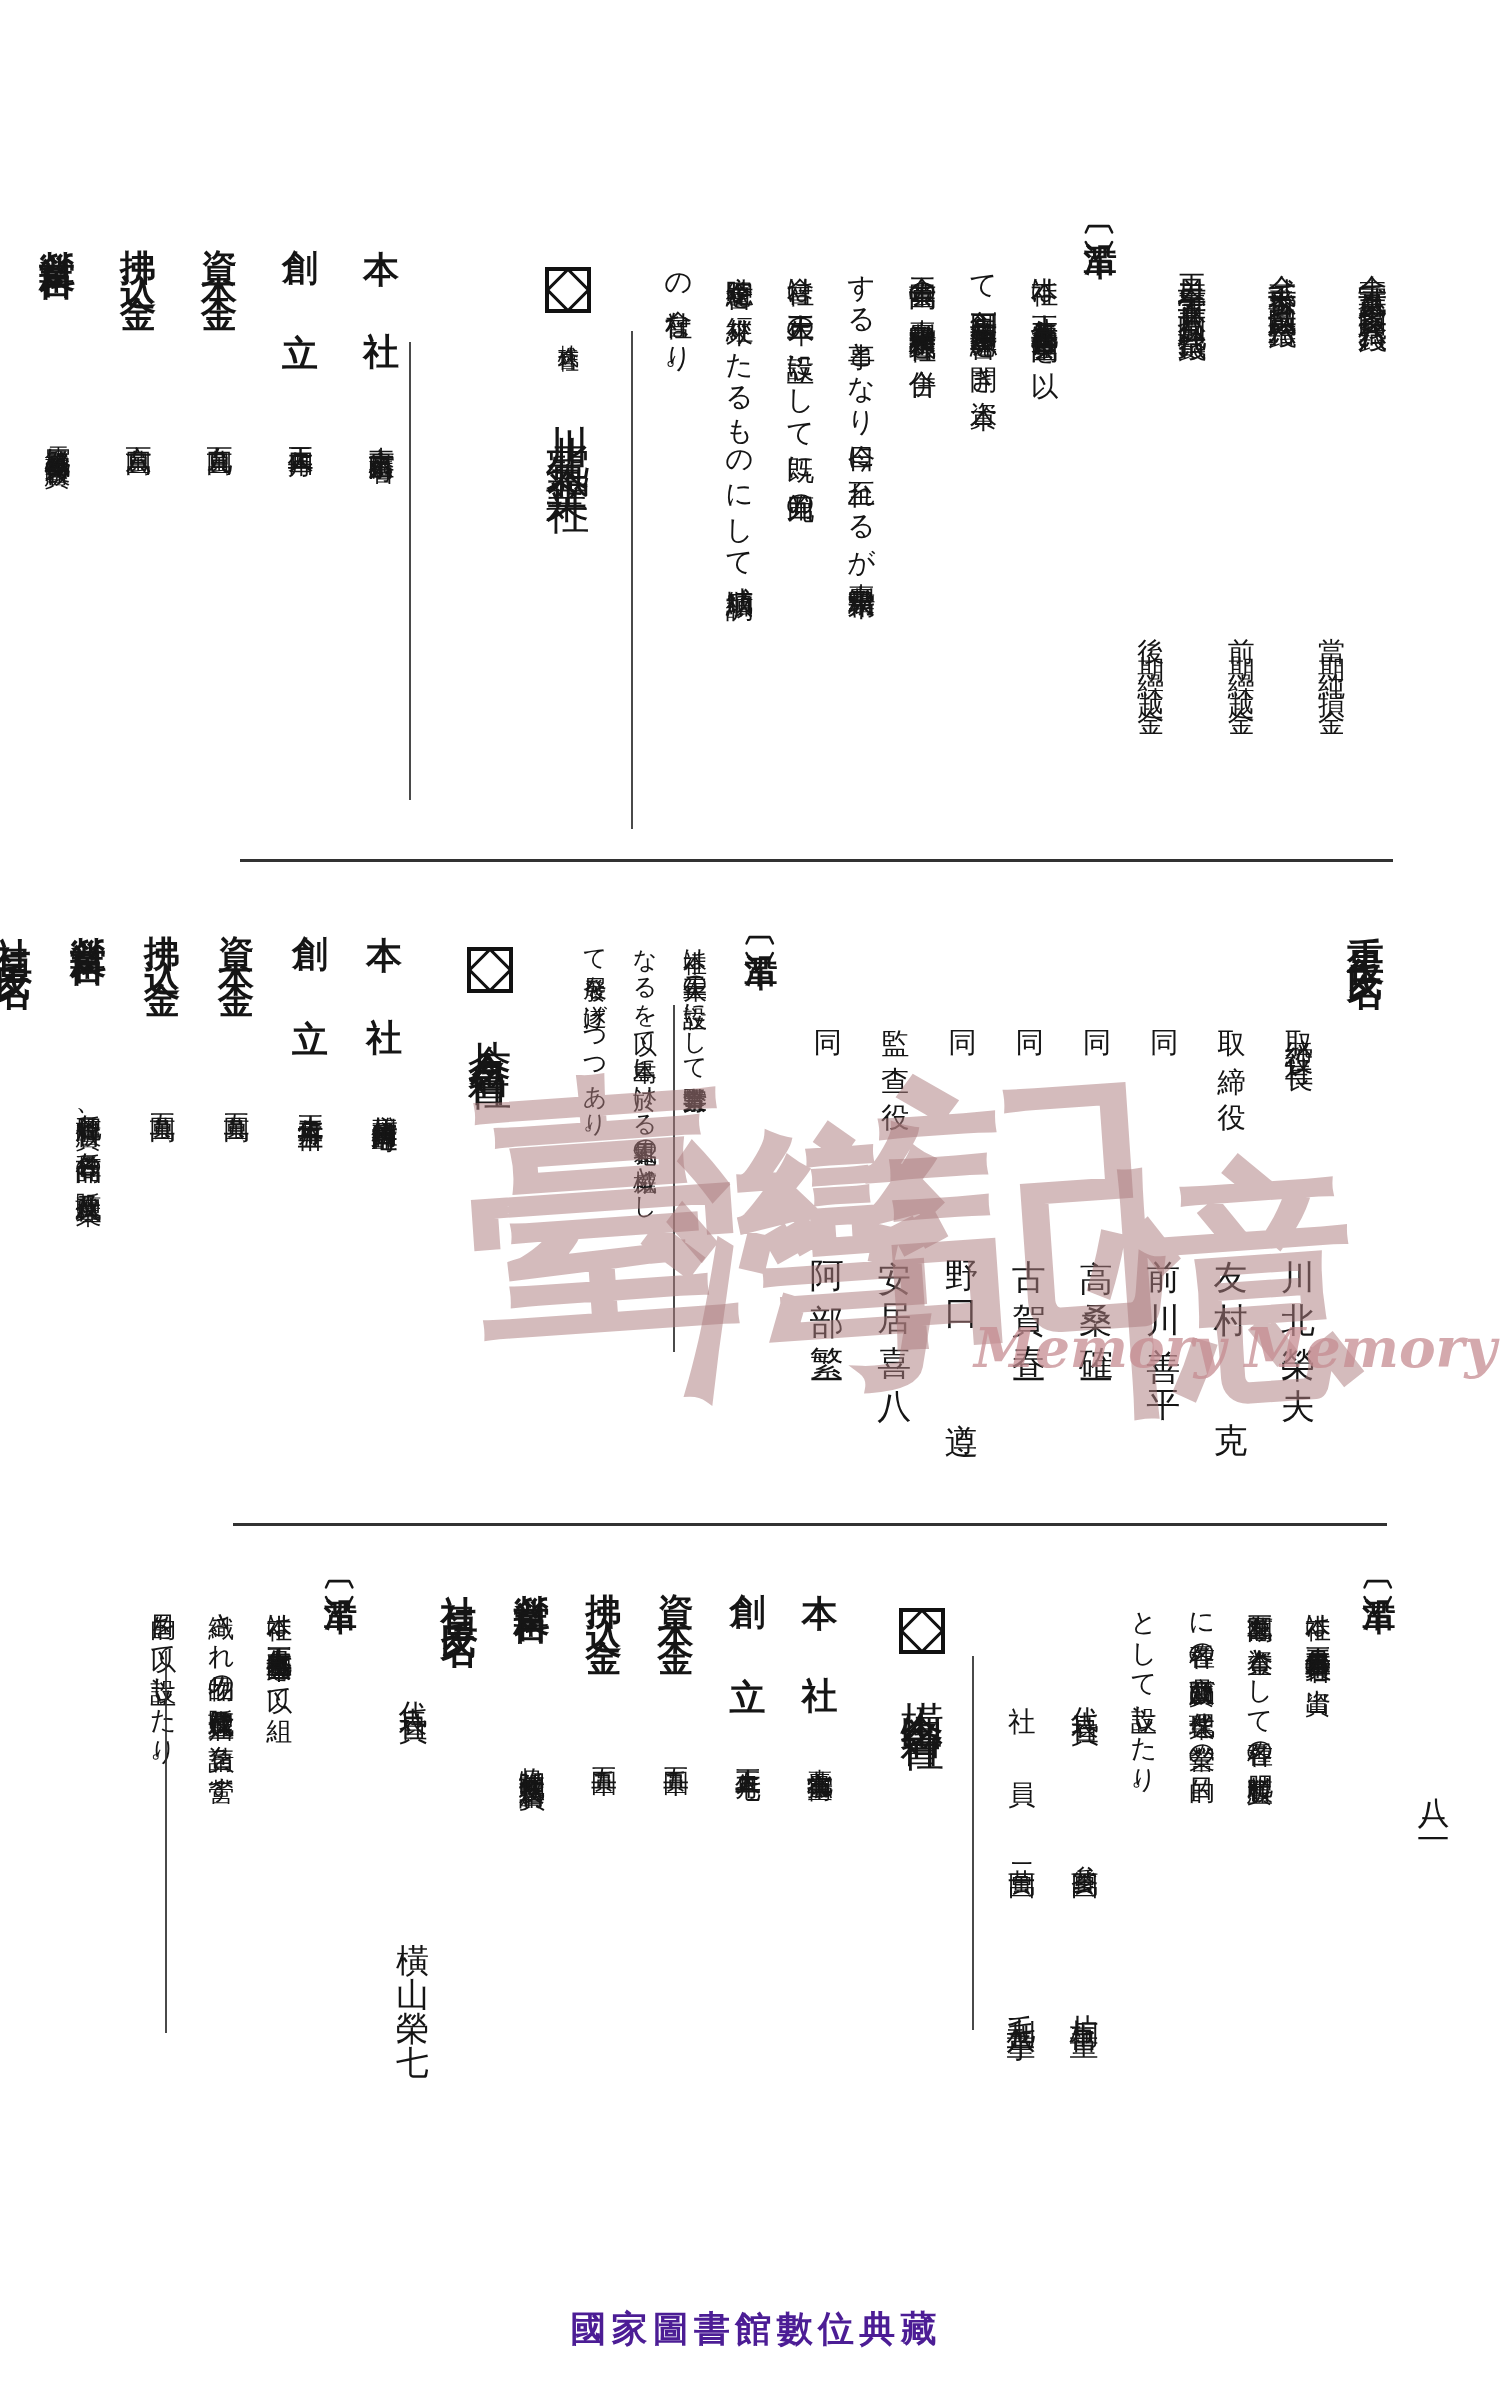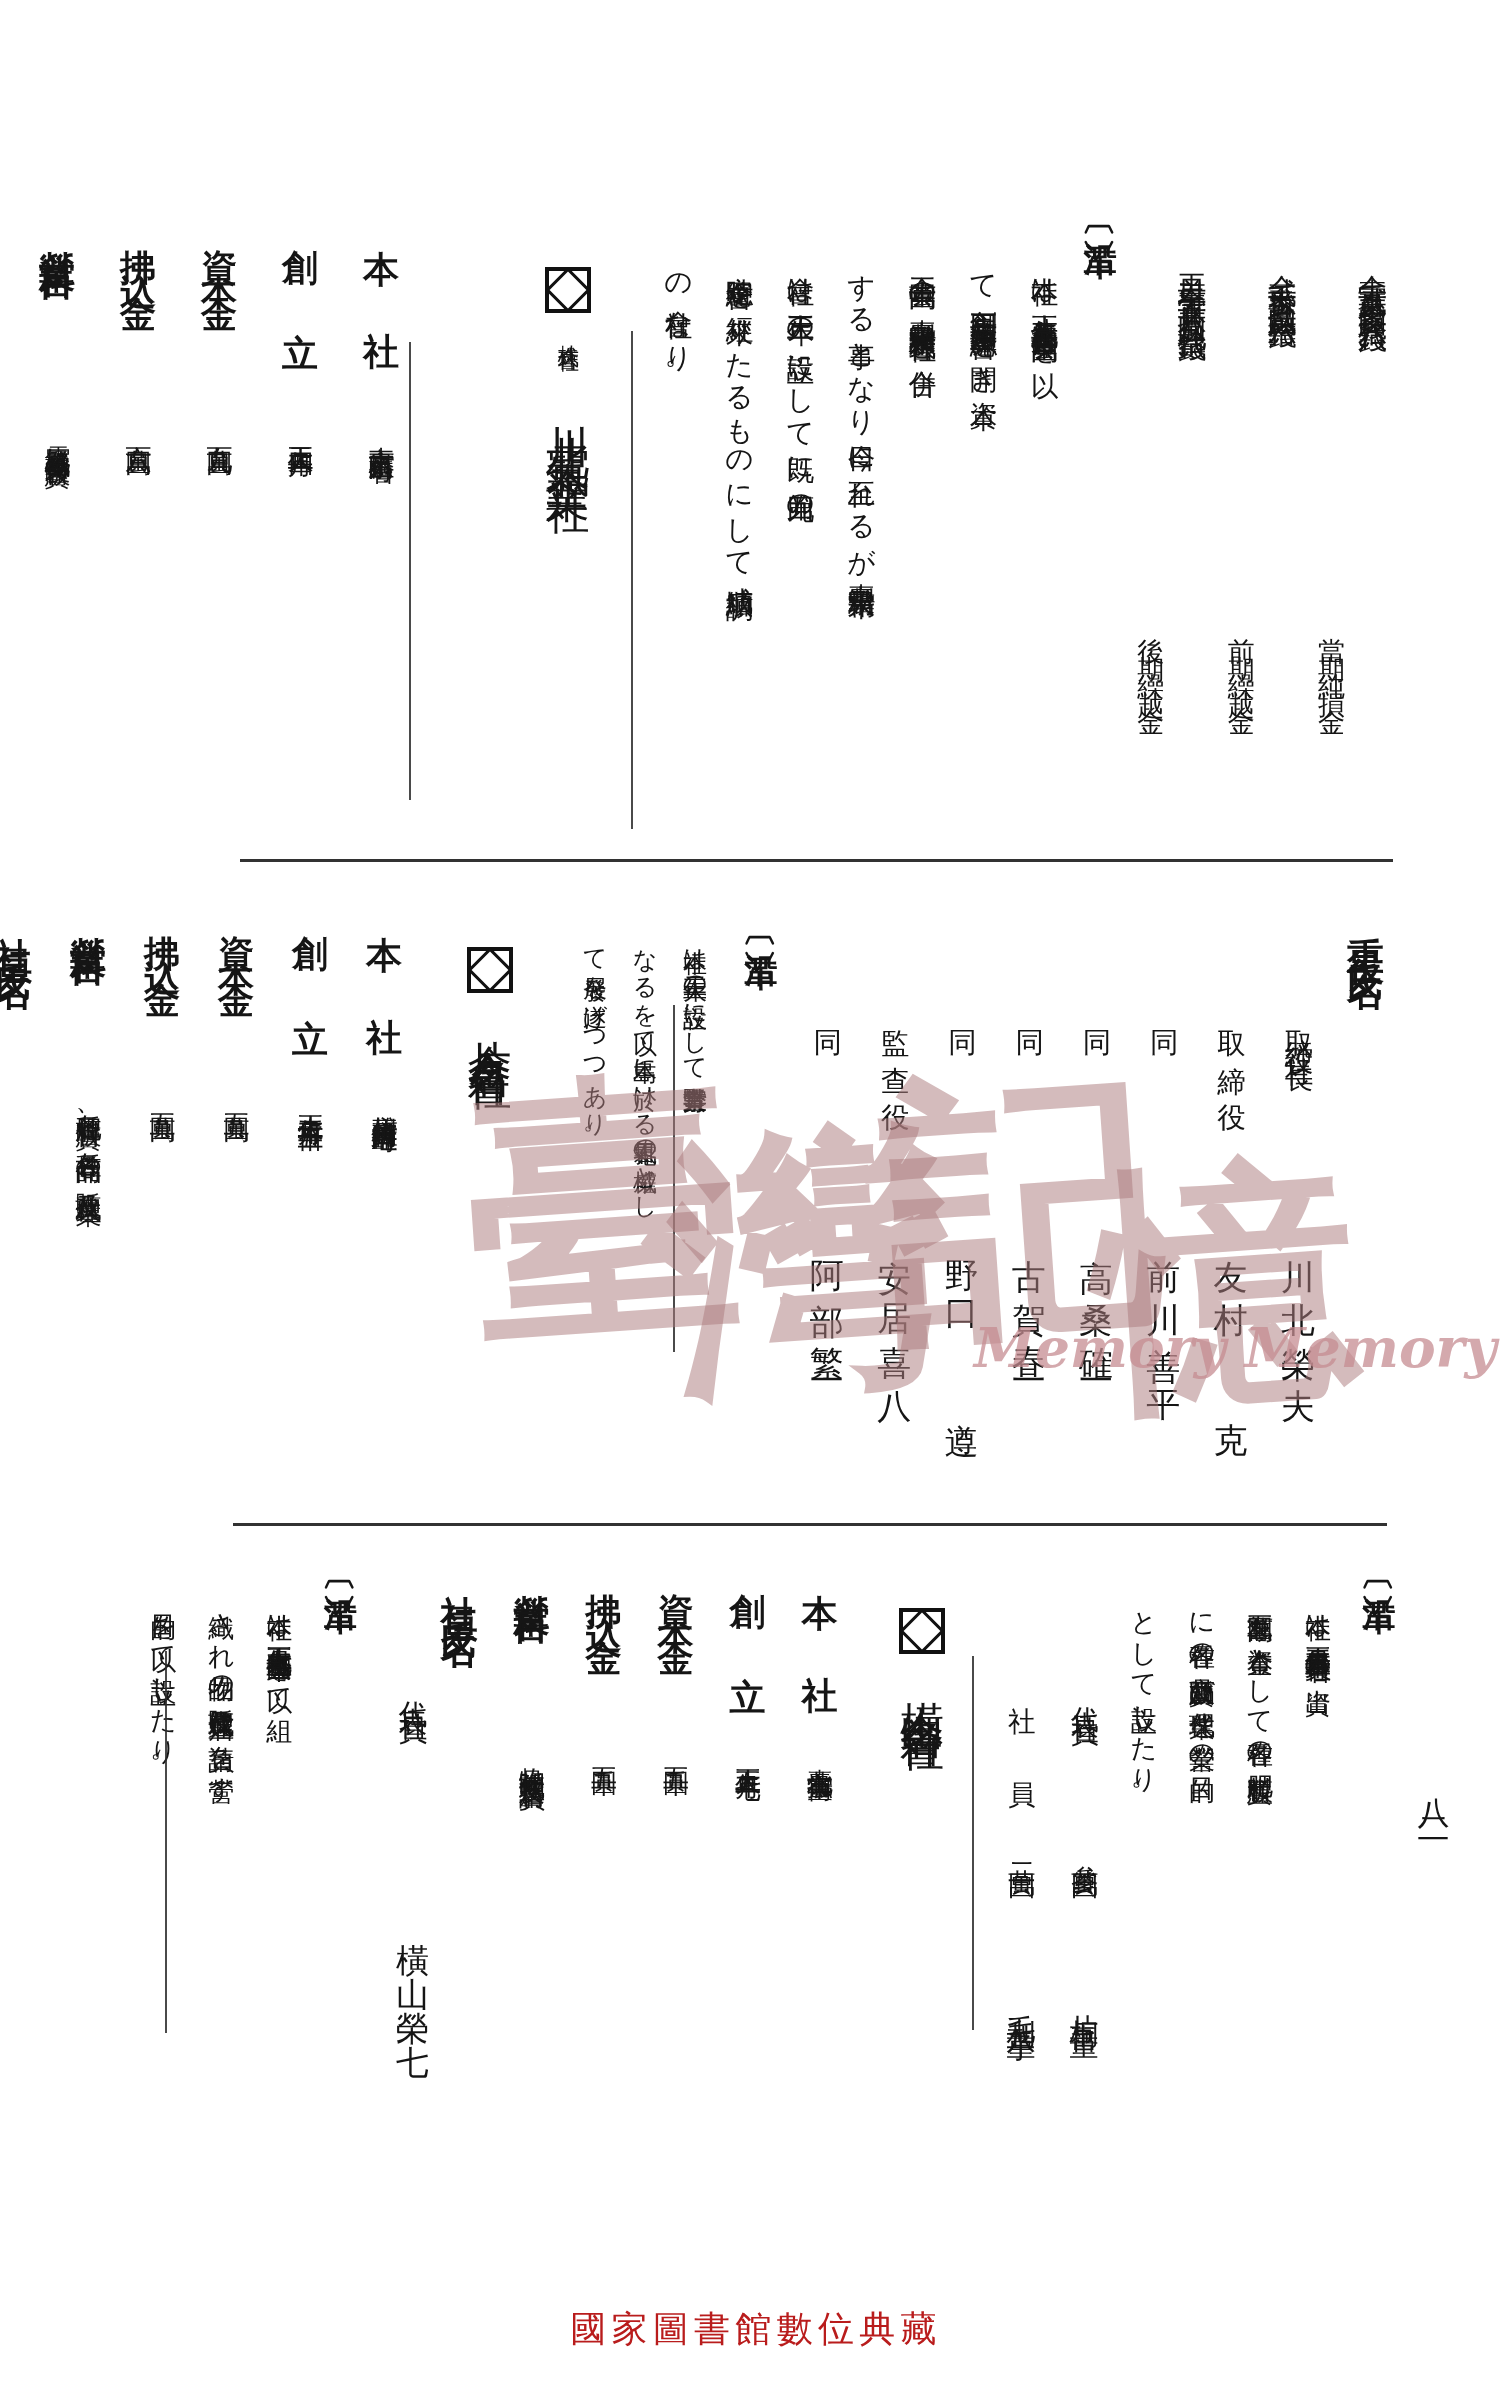--- a/index.html
+++ b/index.html
@@ -89,21 +89,21 @@
   #wm1{left:672px;top:1081px}
   #wm2{left:885px;top:1023px}
   #wm3{left:1098px;top:1116px;font-size:258px}
   .wm-latin{position:absolute;left:974px;top:1315px;font-size:55px;font-style:italic;
             font-weight:bold;color:rgba(197,140,145,.75);font-family:"DejaVu Serif",serif}
 
   
   #pagenum{position:absolute;left:1412px;top:1772px;writing-mode:vertical-rl;
            font-size:32px;letter-spacing:23px}
   #footer{position:absolute;left:0;top:2305px;width:100%;text-align:center;
-          font-size:36px;font-weight:normal;letter-spacing:5.3px;color:#b91c1c}
+          font-size:36px;font-weight:bold;letter-spacing:5.3px;color:#4c1d95}
 </style>
 </head>
 <body>
 
 <div class="band b1" id="band1">
   <div class="fin-amount">金壹千貳百參拾參圓六拾八錢</div>
   <div class="fin-label">當期純損金</div>
   <div class="fin-amount">金貳千參百五拾貳圓六拾錢</div>
   <div class="fin-label">前期繰越金</div>
   <div class="fin-amount">再差引金壹千百八拾八圓九拾貳錢</div>

